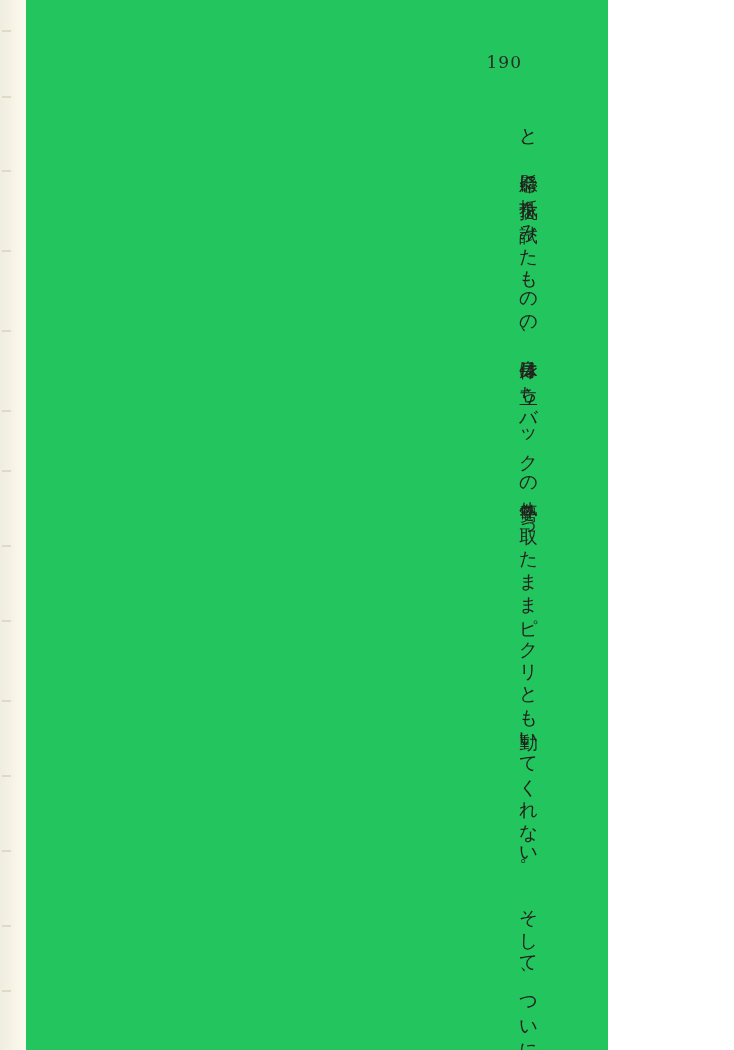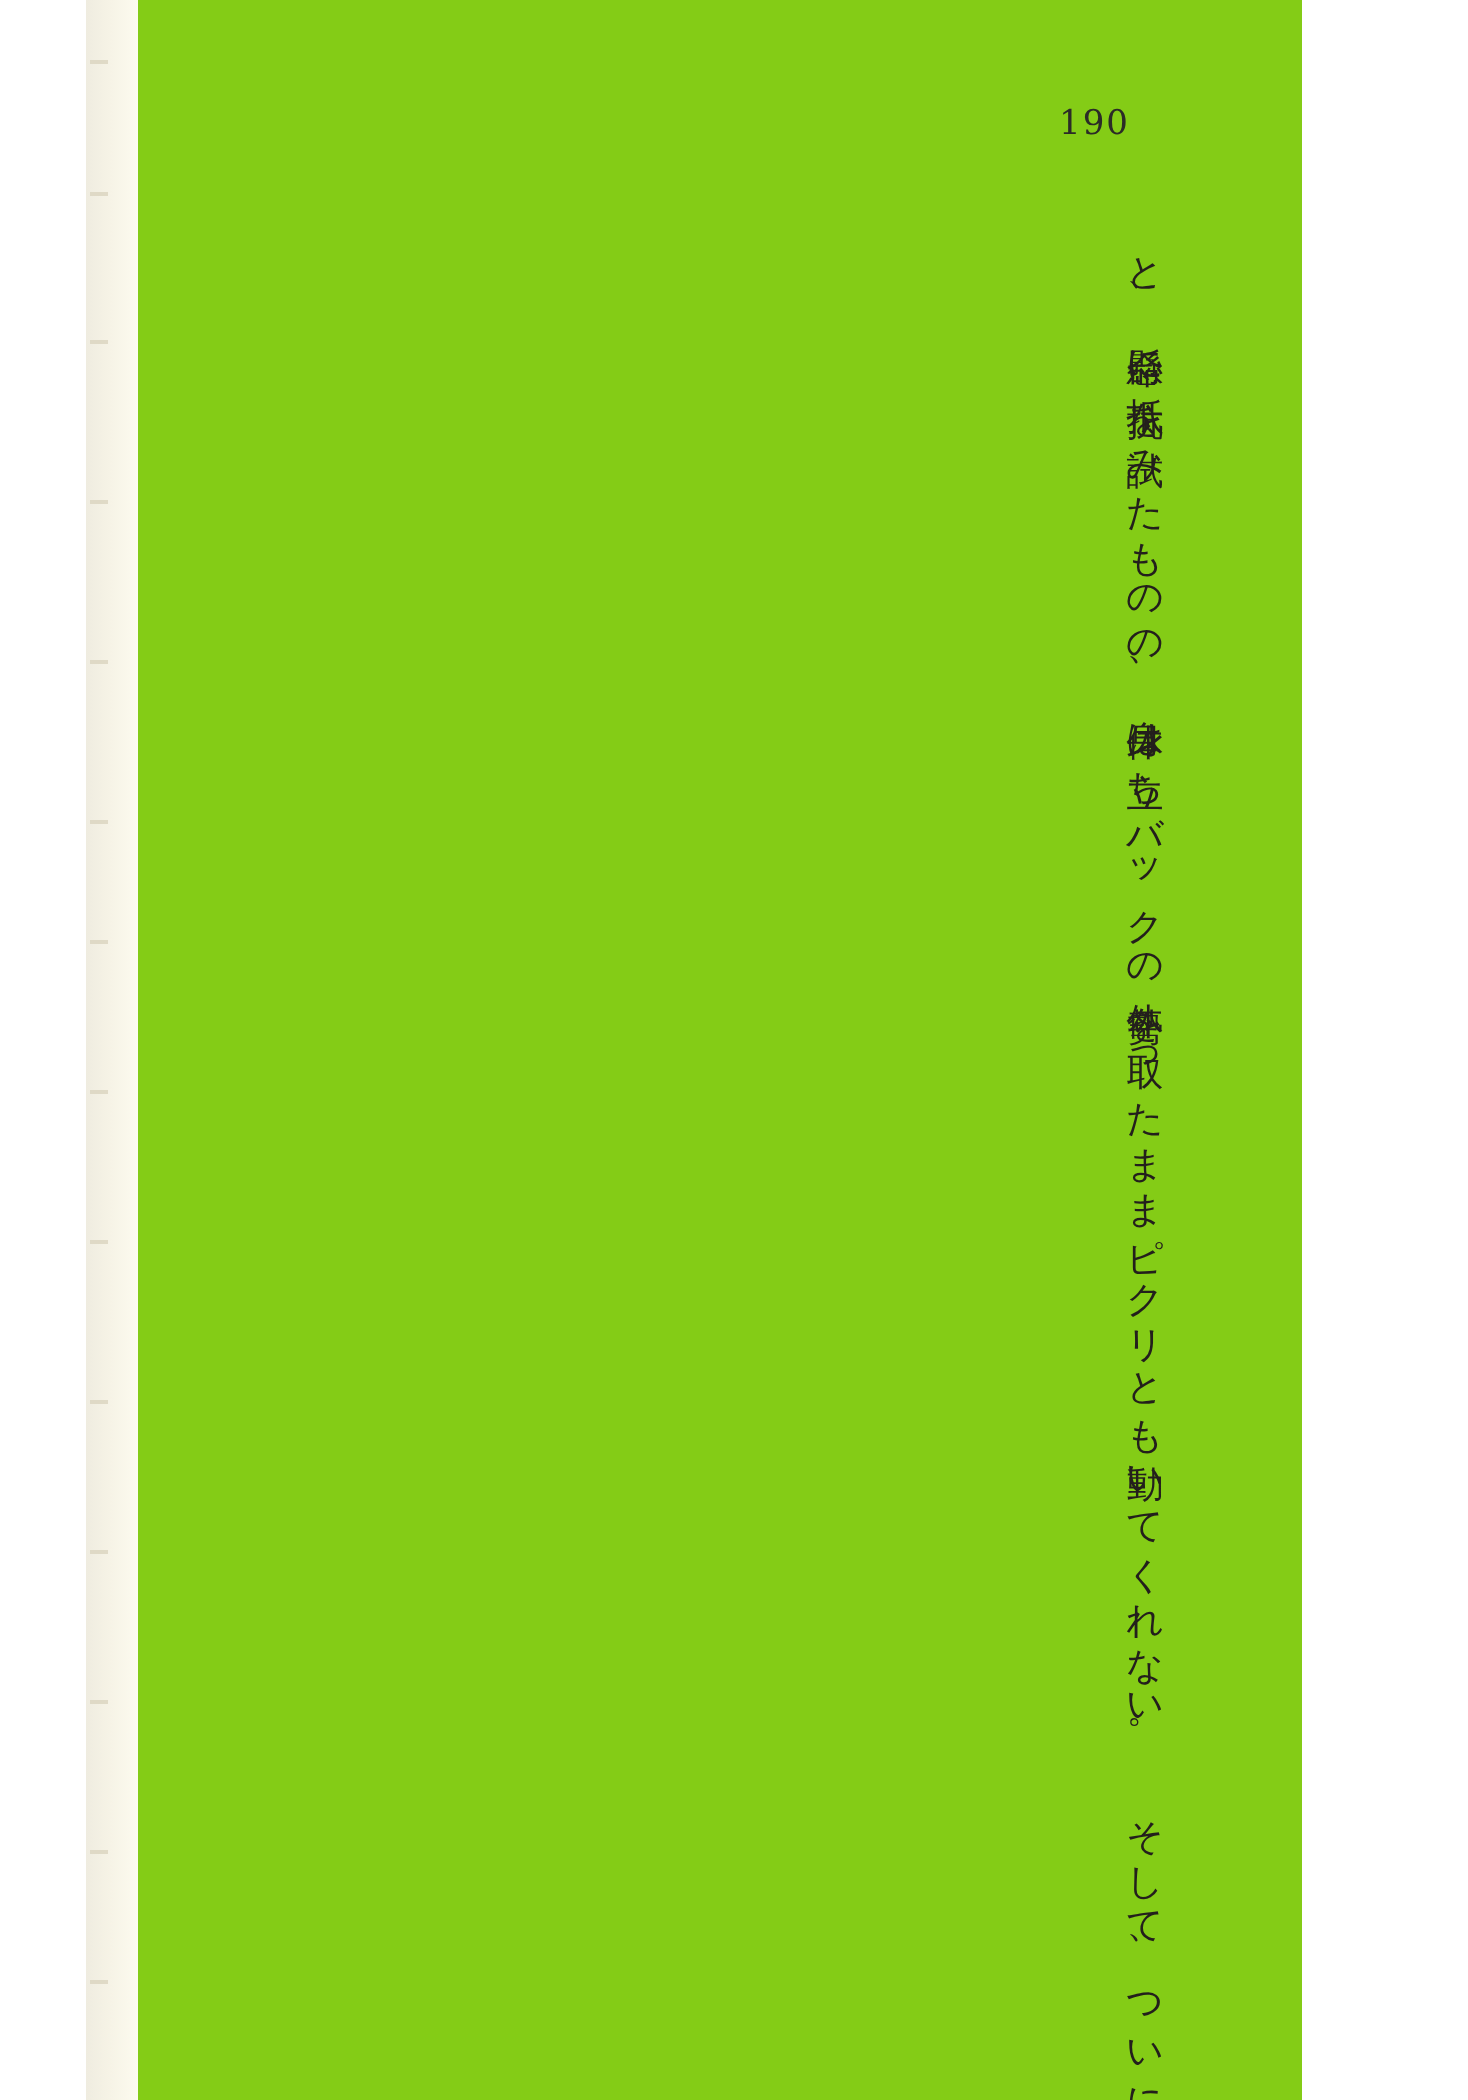--- a/index.html
+++ b/index.html
@@ -10,23 +10,22 @@
   body {
     width: 734px;
     height: 1050px;
     overflow: hidden;
     font-family: "DejaVu Serif", "Liberation Serif", serif;
   }
   #page {
     position: relative;
     width: 608px;
     height: 1050px;
-    background: #84cc16;
+    background: #22c55e;
     box-sizing: border-box;
-    margin-left: 43px;
   }
   
   #gutter-shadow {
     position: absolute;
     left: 0;
     top: 0;
     width: 26px;
     height: 1050px;
     background: linear-gradient(to right, #efece0 0%, #f6f3e6 45%, #fdfbef 100%);
   }

